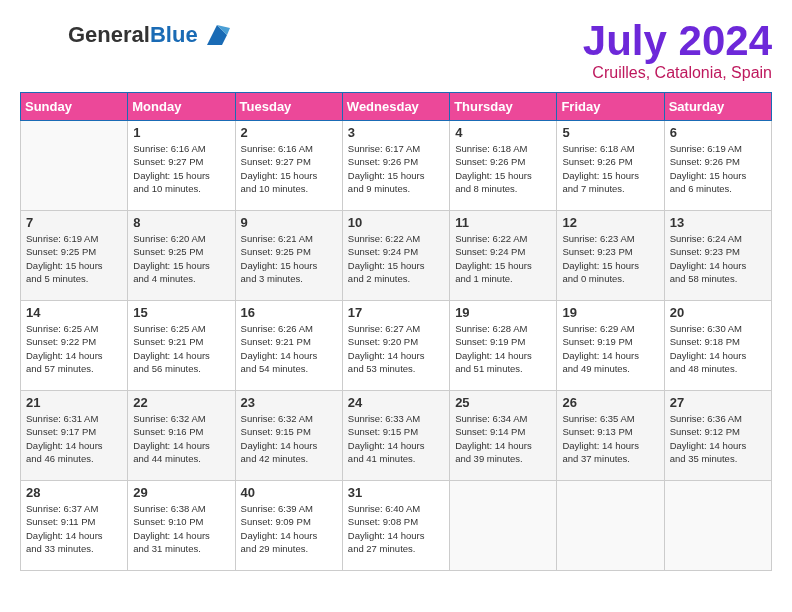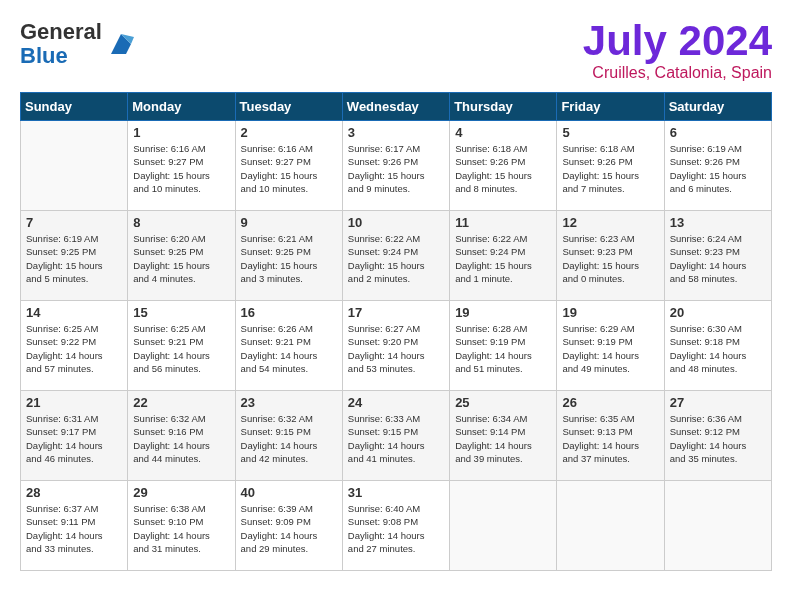--- a/index.html
+++ b/index.html
@@ -15,22 +15,23 @@
       justify-content: space-between;
       align-items: flex-start;
       margin-bottom: 10px;
     }
     .logo {
       display: flex;
       align-items: center;
     }
     .logo-text {
       display: flex;
-      flex-direction: column;
+      flex-direction: row;
       line-height: 1.1;
+      margin-left: 48px;
     }
     .logo-general {
       font-size: 22px;
       font-weight: bold;
       color: #333;
     }
     .logo-blue {
       font-size: 22px;
       font-weight: bold;
       color: #1a6bb5;
@@ -52,21 +53,21 @@
     .location {
       font-size: 16px;
       color: #be185d;
       margin-top: 2px;
     }
     table {
       width: 100%;
       border-collapse: collapse;
     }
     thead tr th {
-      background: #0c4a6e;
+      background: #ec4899;
       color: #fff;
       font-size: 13px;
       font-weight: bold;
       padding: 6px 4px;
       text-align: left;
       border: 1px solid #1a6bb5;
     }
     tbody tr td {
       border: 1px solid #ccc;
       vertical-align: top;

